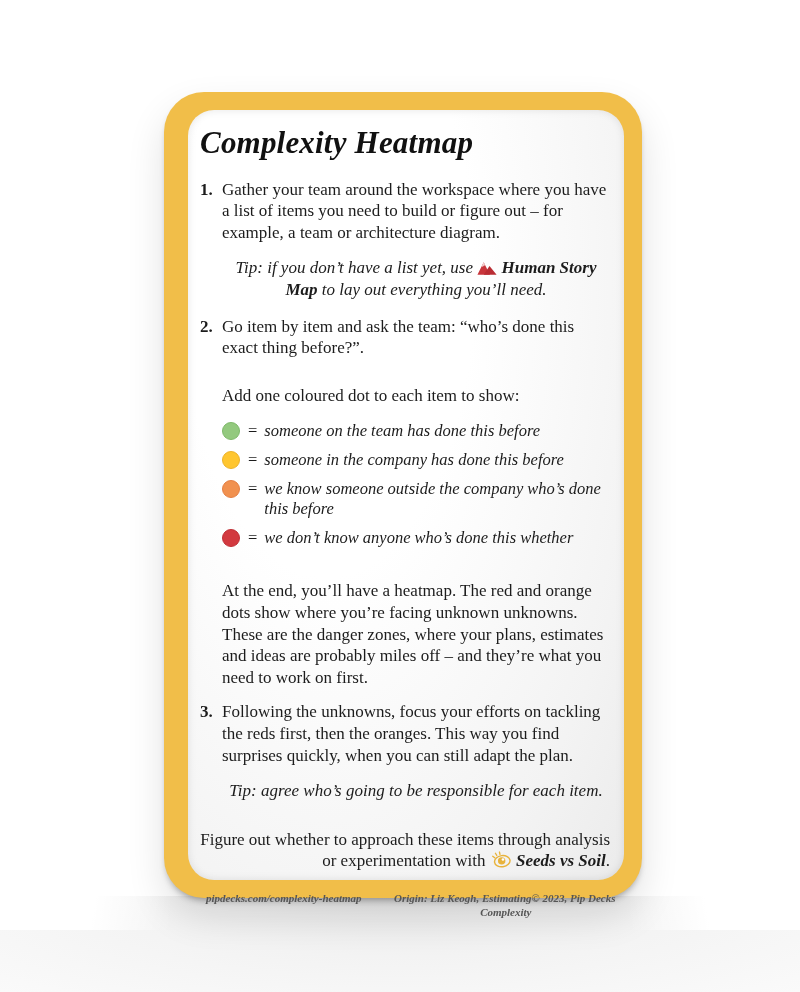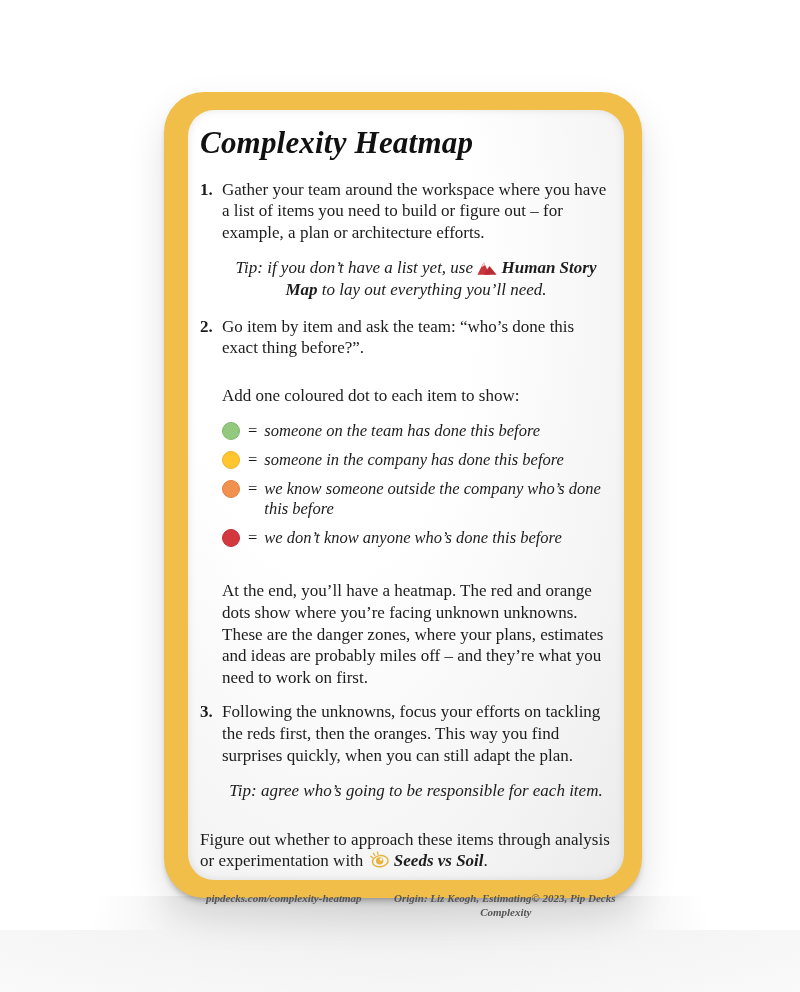--- a/index.html
+++ b/index.html
@@ -40,21 +40,21 @@
   .step{display:flex;margin:0 0 14px 0;font-size:17px;line-height:1.27;}
   .step .num{flex:none;width:16px;font-weight:bold;margin-right:6px;}
   .step .step-body{flex:1;}
   .tip{
     font-style:italic;font-size:17px;line-height:1.27;
     margin:0 0 15px 22px;
     text-align:center;
   }
   .bold-link{font-weight:bold;font-style:italic;}
   .para{font-size:17px;line-height:1.27;margin:12px 0 13px 22px;}
-  .para.flush{margin-left:0;}
+  .para.flush{margin-left:0;text-align:right;}
   .legend{margin:2px 0 12px 22px;}
   .legend-row{display:flex;align-items:flex-start;margin-bottom:8px;font-size:16.5px;line-height:1.25;}
   .dot{
     flex:none;width:18px;height:18px;border-radius:50%;
     border:1px solid rgba(0,0,0,0.12);box-sizing:border-box;margin-top:1px;
   }
   .eq{flex:none;margin:0 7px 0 8px;}
   .legend-label{flex:1;font-style:italic;}
   .icon-inline{display:inline-block;vertical-align:-2px;}
   .footer{
@@ -74,21 +74,21 @@
 <div class="surface-edge-l"></div>
 <div class="surface-edge-r"></div>
 
 <div class="card" style="background: rgb(241, 190, 73); padding-left: 24px;">
   <div class="card-inner">
 
     <h1 class="title">Complexity Heatmap</h1>
 
     <div class="step">
       <span class="num">1.</span>
-      <span class="step-body">Gather your team around the workspace where you have a list of items you need to build or figure out – for example, a plan or architecture efforts.</span>
+      <span class="step-body">Gather your team around the workspace where you have a list of items you need to build or figure out – for example, a team or architecture diagram.</span>
     </div>
 
     <div class="tip"><span>Tip: if you don’t have a list yet, use</span>
       <svg class="icon-inline" width="20" height="14" viewBox="0 0 24 16">
         <path d="M8 1 L15.5 16 H0.5 Z" fill="#C8353B"></path>
         <path d="M15 5.5 L23.5 16 H8 Z" fill="#B92C33"></path>
         <path d="M8 1 L10.4 5.8 L8.7 4.6 L7 6.6 L5.6 5.8 Z" fill="#F2D3D3"></path>
       </svg>
       <span class="bold-link">Human Story Map</span>
       <span>to lay out everything you’ll need.</span></div>
@@ -112,21 +112,21 @@
         <span class="legend-label">someone in the company has done this before</span>
       </div>
       <div class="legend-row">
         <span class="dot" style="background: rgb(241, 145, 79); border-color: rgb(229, 127, 67);"></span>
         <span class="eq">=</span>
         <span class="legend-label">we know someone outside the company who’s done this before</span>
       </div>
       <div class="legend-row">
         <span class="dot" style="background: rgb(210, 57, 63); border-color: rgb(192, 47, 54);"></span>
         <span class="eq">=</span>
-        <span class="legend-label">we don’t know anyone who’s done this before</span>
+        <span class="legend-label">we don’t know anyone who’s done this whether</span>
       </div>
     </div>
 
     <div class="para">At the end, you’ll have a heatmap. The red and orange dots show where you’re facing unknown unknowns. These are the danger zones, where your plans, estimates and ideas are probably miles off – and they’re what you need to work on first.</div>
 
     <div class="step">
       <span class="num">3.</span>
       <span class="step-body">Following the unknowns, focus your efforts on tackling the reds first, then the oranges. This way you find surprises quickly, when you can still adapt the plan.</span>
     </div>
 

